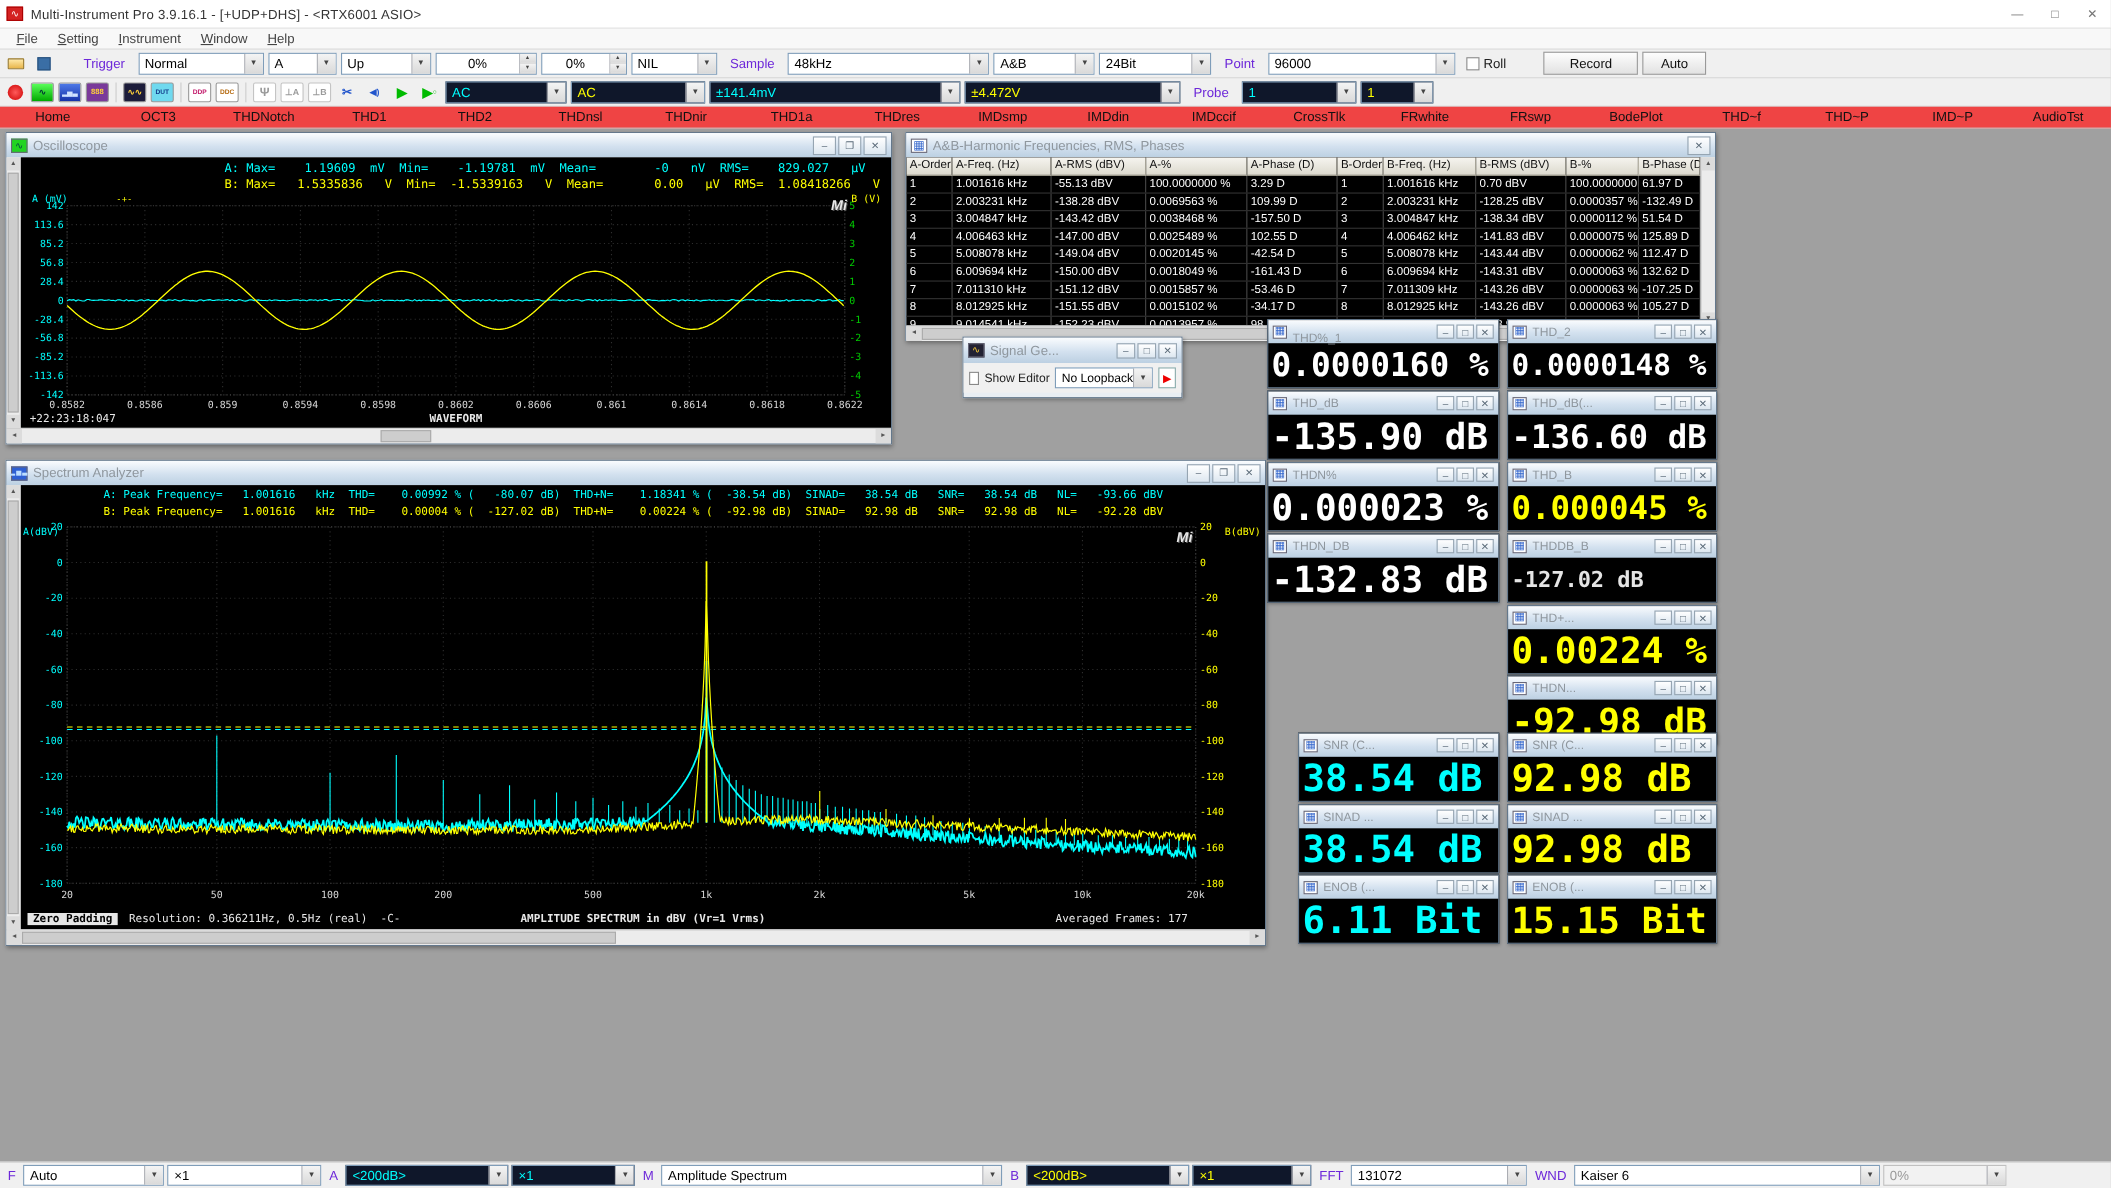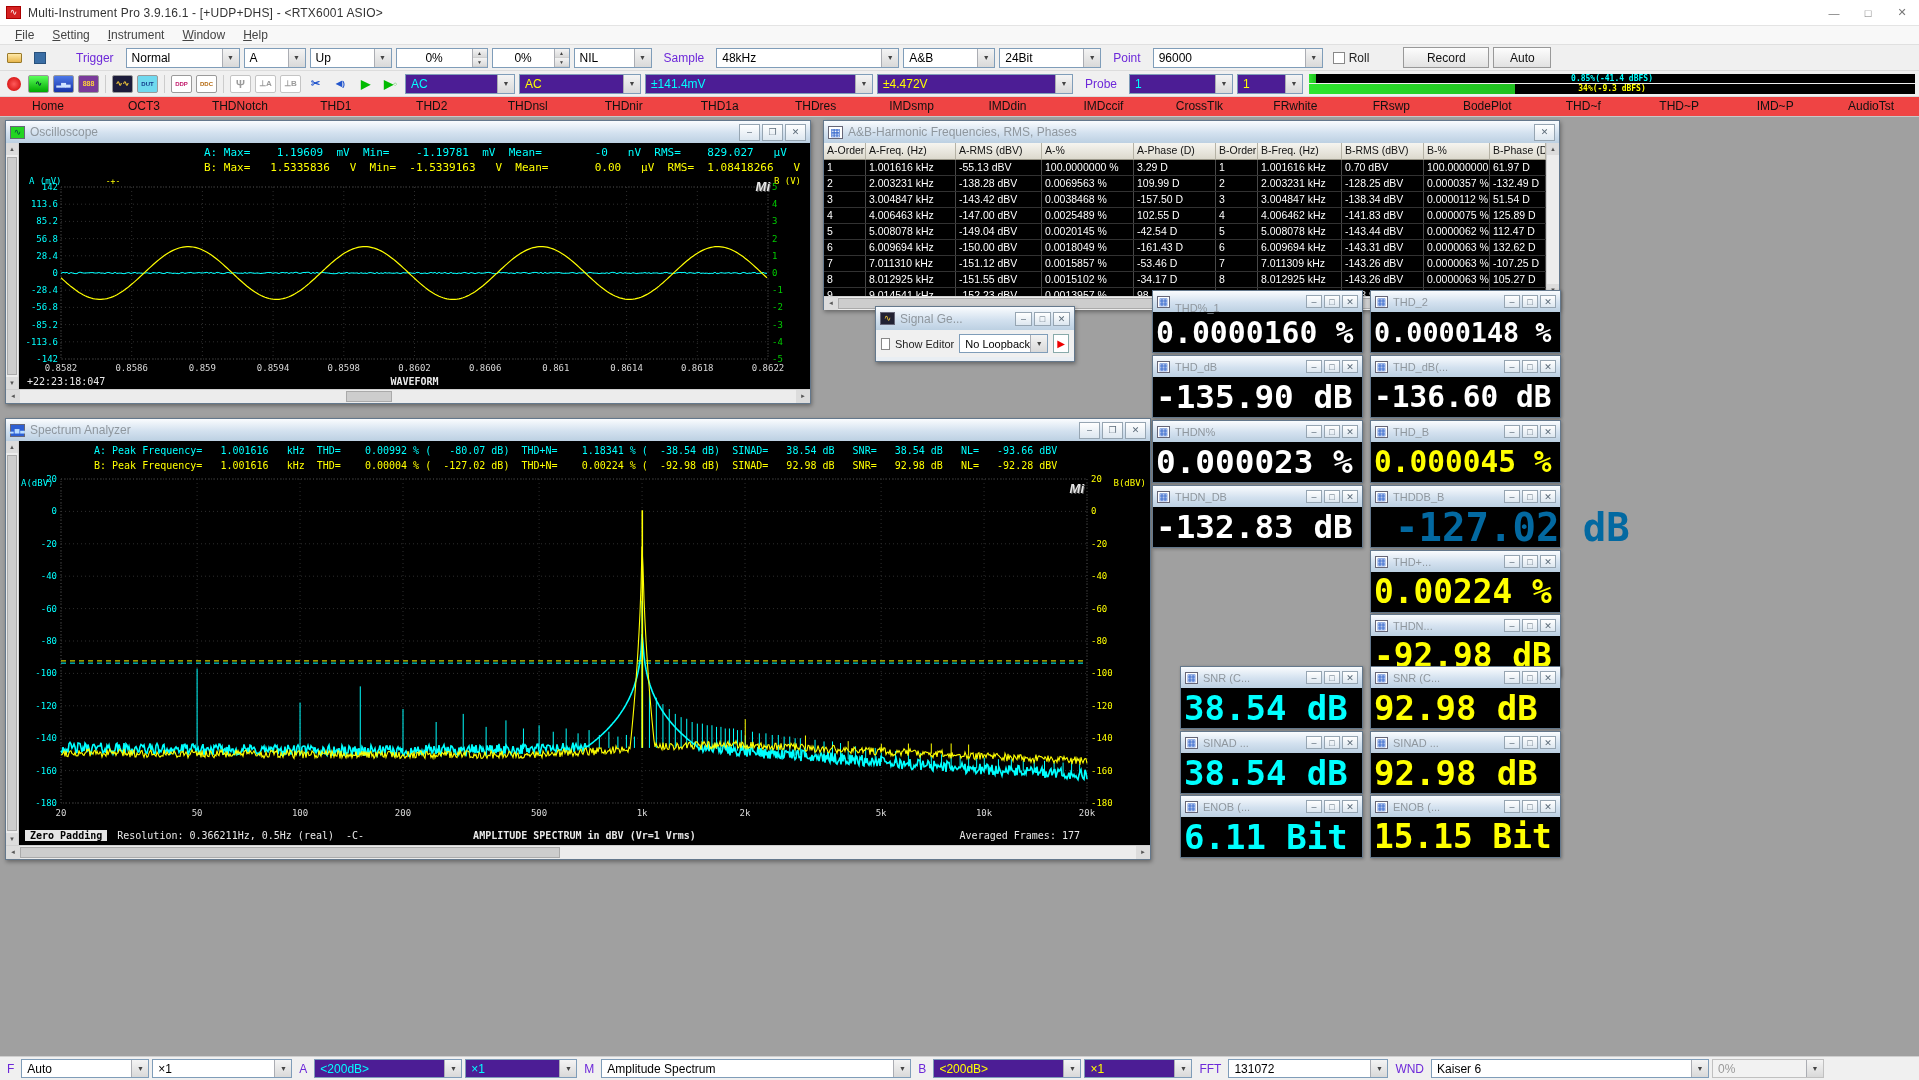--- a/index.html
+++ b/index.html
@@ -14,21 +14,21 @@
   .menubar { position:absolute; left:0; top:26px; width:100%; height:19px; background:#f8f8f8; display:flex; align-items:center; padding-left:6px; border-bottom:1px solid #e0e0e0; }
   .menu-item { display:inline-block; font-size:12px; color:#444; padding:0 9px; }
   .menu-item::first-letter { text-decoration:underline; }
 
   .toolbar { position:absolute; left:0; width:100%; background:#f0f0f0; display:flex; align-items:center; gap:4px; padding:0 4px; border-bottom:1px solid #dcdcdc; }
   #toolbar1 { top:45px; height:26px; }
   #toolbar2 { top:71px; height:26px; }
   .tlabel { font-size:12px; color:#6d28d9; padding:0 8px; white-space:nowrap; }
   .combo { background:#fff; border:1px solid #7f9db9; height:20px; display:flex; align-items:center; font-size:12px; padding-left:5px; white-space:nowrap; position:relative; color:#000; }
   .combo .arr { margin-left:auto; width:17px; align-self:stretch; background:linear-gradient(#f4f4f4,#d9d9d9); border-left:1px solid #abadb3; display:flex; align-items:center; justify-content:center; font-size:7px; color:#444; }
-  .combo.dark { background:#4c1d95; color:#00ffff; }
+  .combo.dark { background:#0f172a; color:#00ffff; }
   .combo.dark.yel { color:#ffff00; }
   .spin { background:#fff; border:1px solid #7f9db9; height:20px; display:flex; align-items:center; font-size:12px; position:relative; }
   .spin .val { flex:1; text-align:center; }
   .spin .ud { width:15px; align-self:stretch; display:flex; flex-direction:column; border-left:1px solid #abadb3; }
   .spin .ud span { flex:1; background:linear-gradient(#f4f4f4,#d9d9d9); font-size:5px; color:#444; display:flex; align-items:center; justify-content:center; border-bottom:1px solid #cfcfcf; }
   .pushbtn { height:21px; background:linear-gradient(#fdfdfd,#e2e2e2); border:1px solid #999; font-size:12px; color:#111; display:flex; align-items:center; justify-content:center; padding:0 14px; }
   .chk { width:12px; height:12px; background:#fff; border:1px solid #888; display:inline-block; }
   .chkrow { display:flex; align-items:center; gap:4px; font-size:12px; color:#222; padding:0 6px; white-space:nowrap; }
 
   .ti { width:21px; height:18px; border:1px solid #9a9a9a; border-radius:2px; display:flex; align-items:center; justify-content:center; font-size:8px; font-weight:bold; background:#fff; }
@@ -220,30 +220,20 @@
       </div>
     <span class="tlabel">Probe</span>
     <div class="combo dark" style="width:104px">
         <span>1</span>
         <span class="arr">▼</span>
       </div>
     <div class="combo dark yel" style="width:66px">
         <span>1</span>
         <span class="arr">▼</span>
       </div>
-    <div class="meter">
-      <div class="mrow">
-        <div class="mfill" style="width: 1.2%;"></div>
-        <div class="mtext" style="color: rgb(0, 255, 255);">0.85%(-41.4 dBFS)</div>
-      </div>
-      <div class="mrow">
-        <div class="mfill" style="width: 34%;"></div>
-        <div class="mtext" style="color: rgb(255, 255, 0);">34%(-9.3 dBFS)</div>
-      </div>
-    </div>
   </div>
 
   <div class="tabbar">
       <div class="tab">Home</div>
       <div class="tab">OCT3</div>
       <div class="tab">THDNotch</div>
       <div class="tab">THD1</div>
       <div class="tab">THD2</div>
       <div class="tab">THDnsl</div>
       <div class="tab">THDnir</div>
@@ -808,21 +798,21 @@
     <div class="ddpwin" style="left: 1370px; top: 485px; width: 191px;">
       <div class="tbar">
         <span class="wicon wicon-table" style="width:13px;height:12px;font-size:10px;">▦</span>
         <span class="ttext" style="font-size:11px;">THDDB_B</span>
         <span class="wbtns">
             <span class="wbtn" style="width:16px;height:13px;">–</span>
             <span class="wbtn" style="width:16px;height:13px;">□</span>
             <span class="wbtn" style="width:16px;height:13px;">✕</span>
           </span>
       </div>
-      <div class="ddp-val" style="color: #0369a1; font-size: 39px; margin-left: 21px;">-127.02 dB</div>
+      <div class="ddp-val" style="color: #e5e5e5; font-size: 20px;">-127.02 dB</div>
     </div>
 
     <div class="ddpwin" style="left: 1370px; top: 550px; width: 191px;">
       <div class="tbar">
         <span class="wicon wicon-table" style="width:13px;height:12px;font-size:10px;">▦</span>
         <span class="ttext" style="font-size:11px;">THD+...</span>
         <span class="wbtns">
             <span class="wbtn" style="width:16px;height:13px;">–</span>
             <span class="wbtn" style="width:16px;height:13px;">□</span>
             <span class="wbtn" style="width:16px;height:13px;">✕</span>

